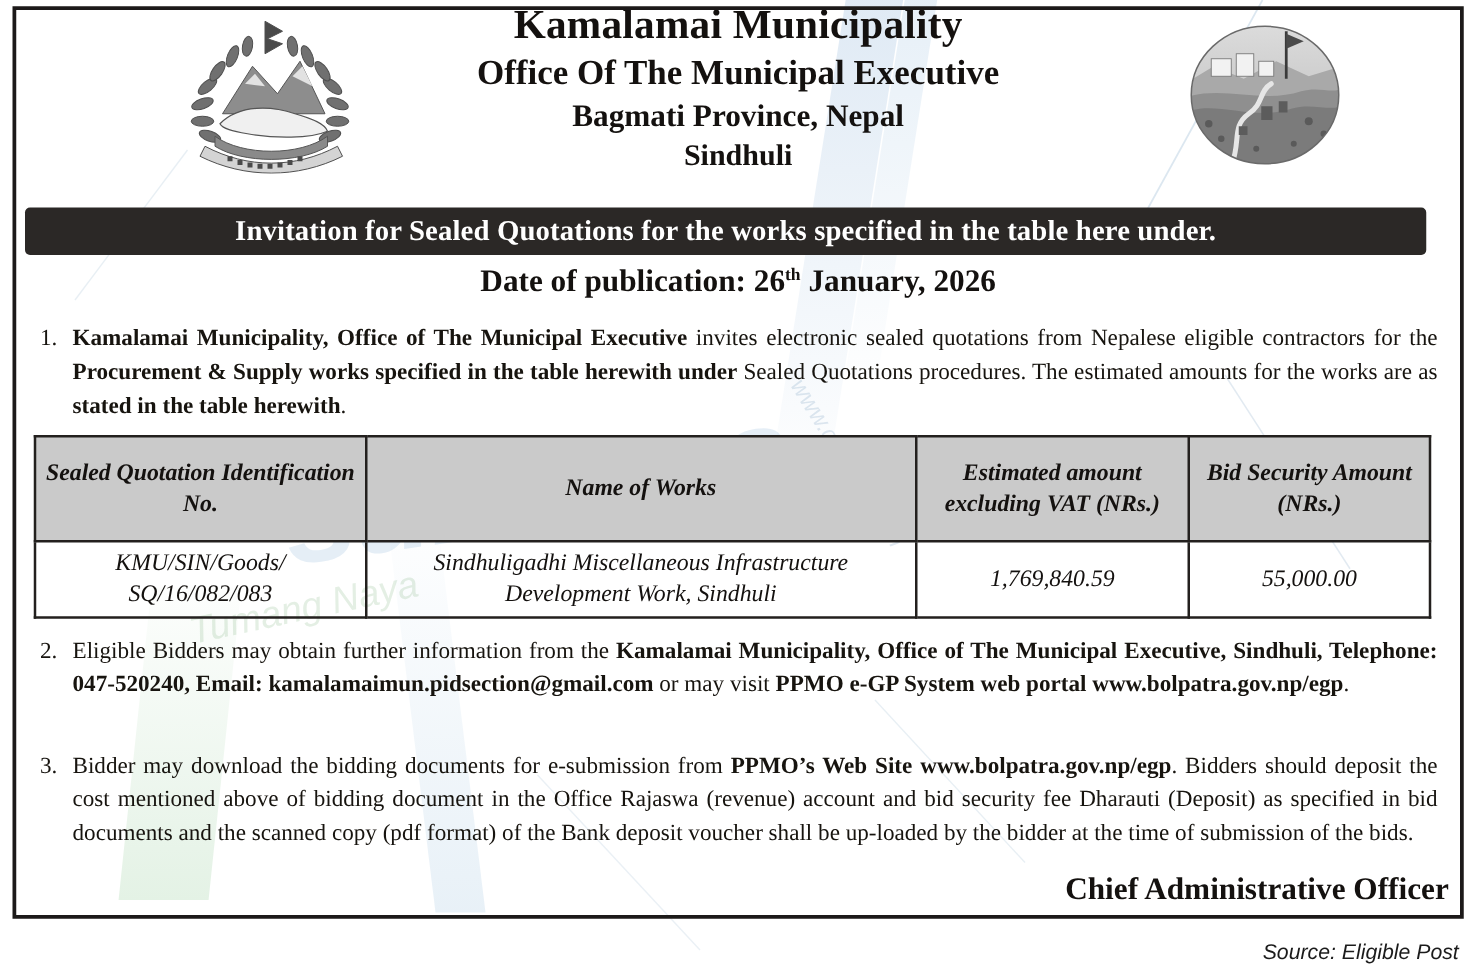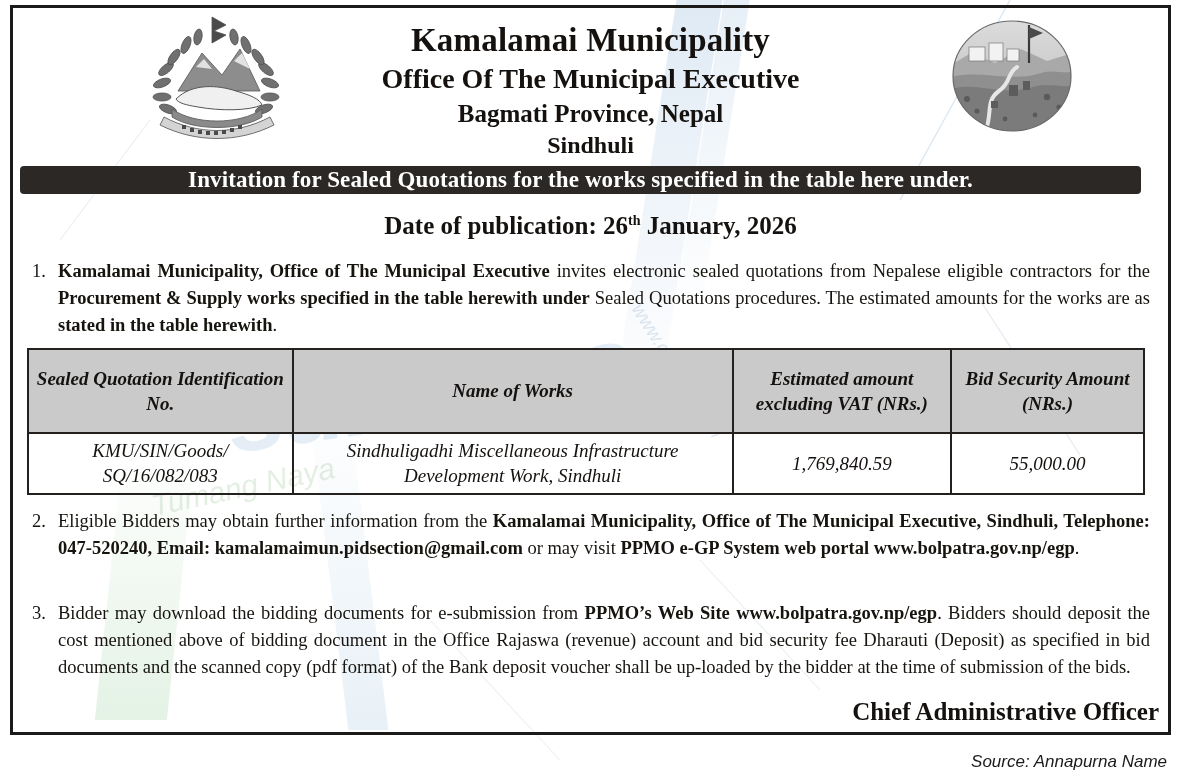--- a/index.html
+++ b/index.html
@@ -109,21 +109,21 @@
     display: flex; align-items: center; justify-content: center;
   }
   .logo-right {
     position: absolute;
     right: 105px; top: 16px;
     width: 128px; height: 120px;
     display: flex; align-items: center; justify-content: center;
   }
   .title-block {
     text-align: center;
-    padding-top: 22px;
+    padding-top: 2px;
     width: 620px;
     margin: 0 auto;
   }
   .org-name {
     font-size: 33px;
     font-weight: bold;
     letter-spacing: 0.2px;
     line-height: 1.12;
     color: #14110f;
   }
@@ -148,21 +148,21 @@
     margin-top: 2px;
     color: #14110f;
   }
 
   
   .banner {
     position: absolute;
     left: 20px;
     top: 166px;
     width: 1121px;
-    height: 28px;
+    height: 38px;
     background: #2b2826;
     border-radius: 4px;
     display: flex;
     align-items: center;
     justify-content: center;
     color: #ffffff;
     font-size: 23px;
     font-weight: bold;
     letter-spacing: 0.1px;
     z-index: 3;
@@ -438,15 +438,15 @@
     <span class="body"><span>Eligible Bidders may obtain further information from the </span><b>Kamalamai Municipality, Office of The Municipal Executive, Sindhuli, Telephone: 047-520240, Email: kamalamaimun.pidsection@gmail.com</b><span> or may visit </span><b>PPMO e-GP System web portal www.bolpatra.gov.np/egp</b><span>.</span></span>
   </div>
 
   <div class="clause" id="clause3">
     <span class="num">3.</span>
     <span class="body"><span>Bidder may download the bidding documents for e-submission from </span><b>PPMO’s Web Site www.bolpatra.gov.np/egp</b><span>. Bidders should deposit the cost mentioned above of bidding document in the Office Rajaswa (revenue) account and bid security fee Dharauti (Deposit) as specified in bid documents and the scanned copy (pdf format) of the Bank deposit voucher shall be up-loaded by the bidder at the time of submission of the bids.</span></span>
   </div>
 
   <div class="signature">Chief Administrative Officer</div>
 
-  <div class="source">Source: Annapurna Name</div>
+  <div class="source">Source: Eligible Post</div>
 
 </div>
 
 </body></html>

